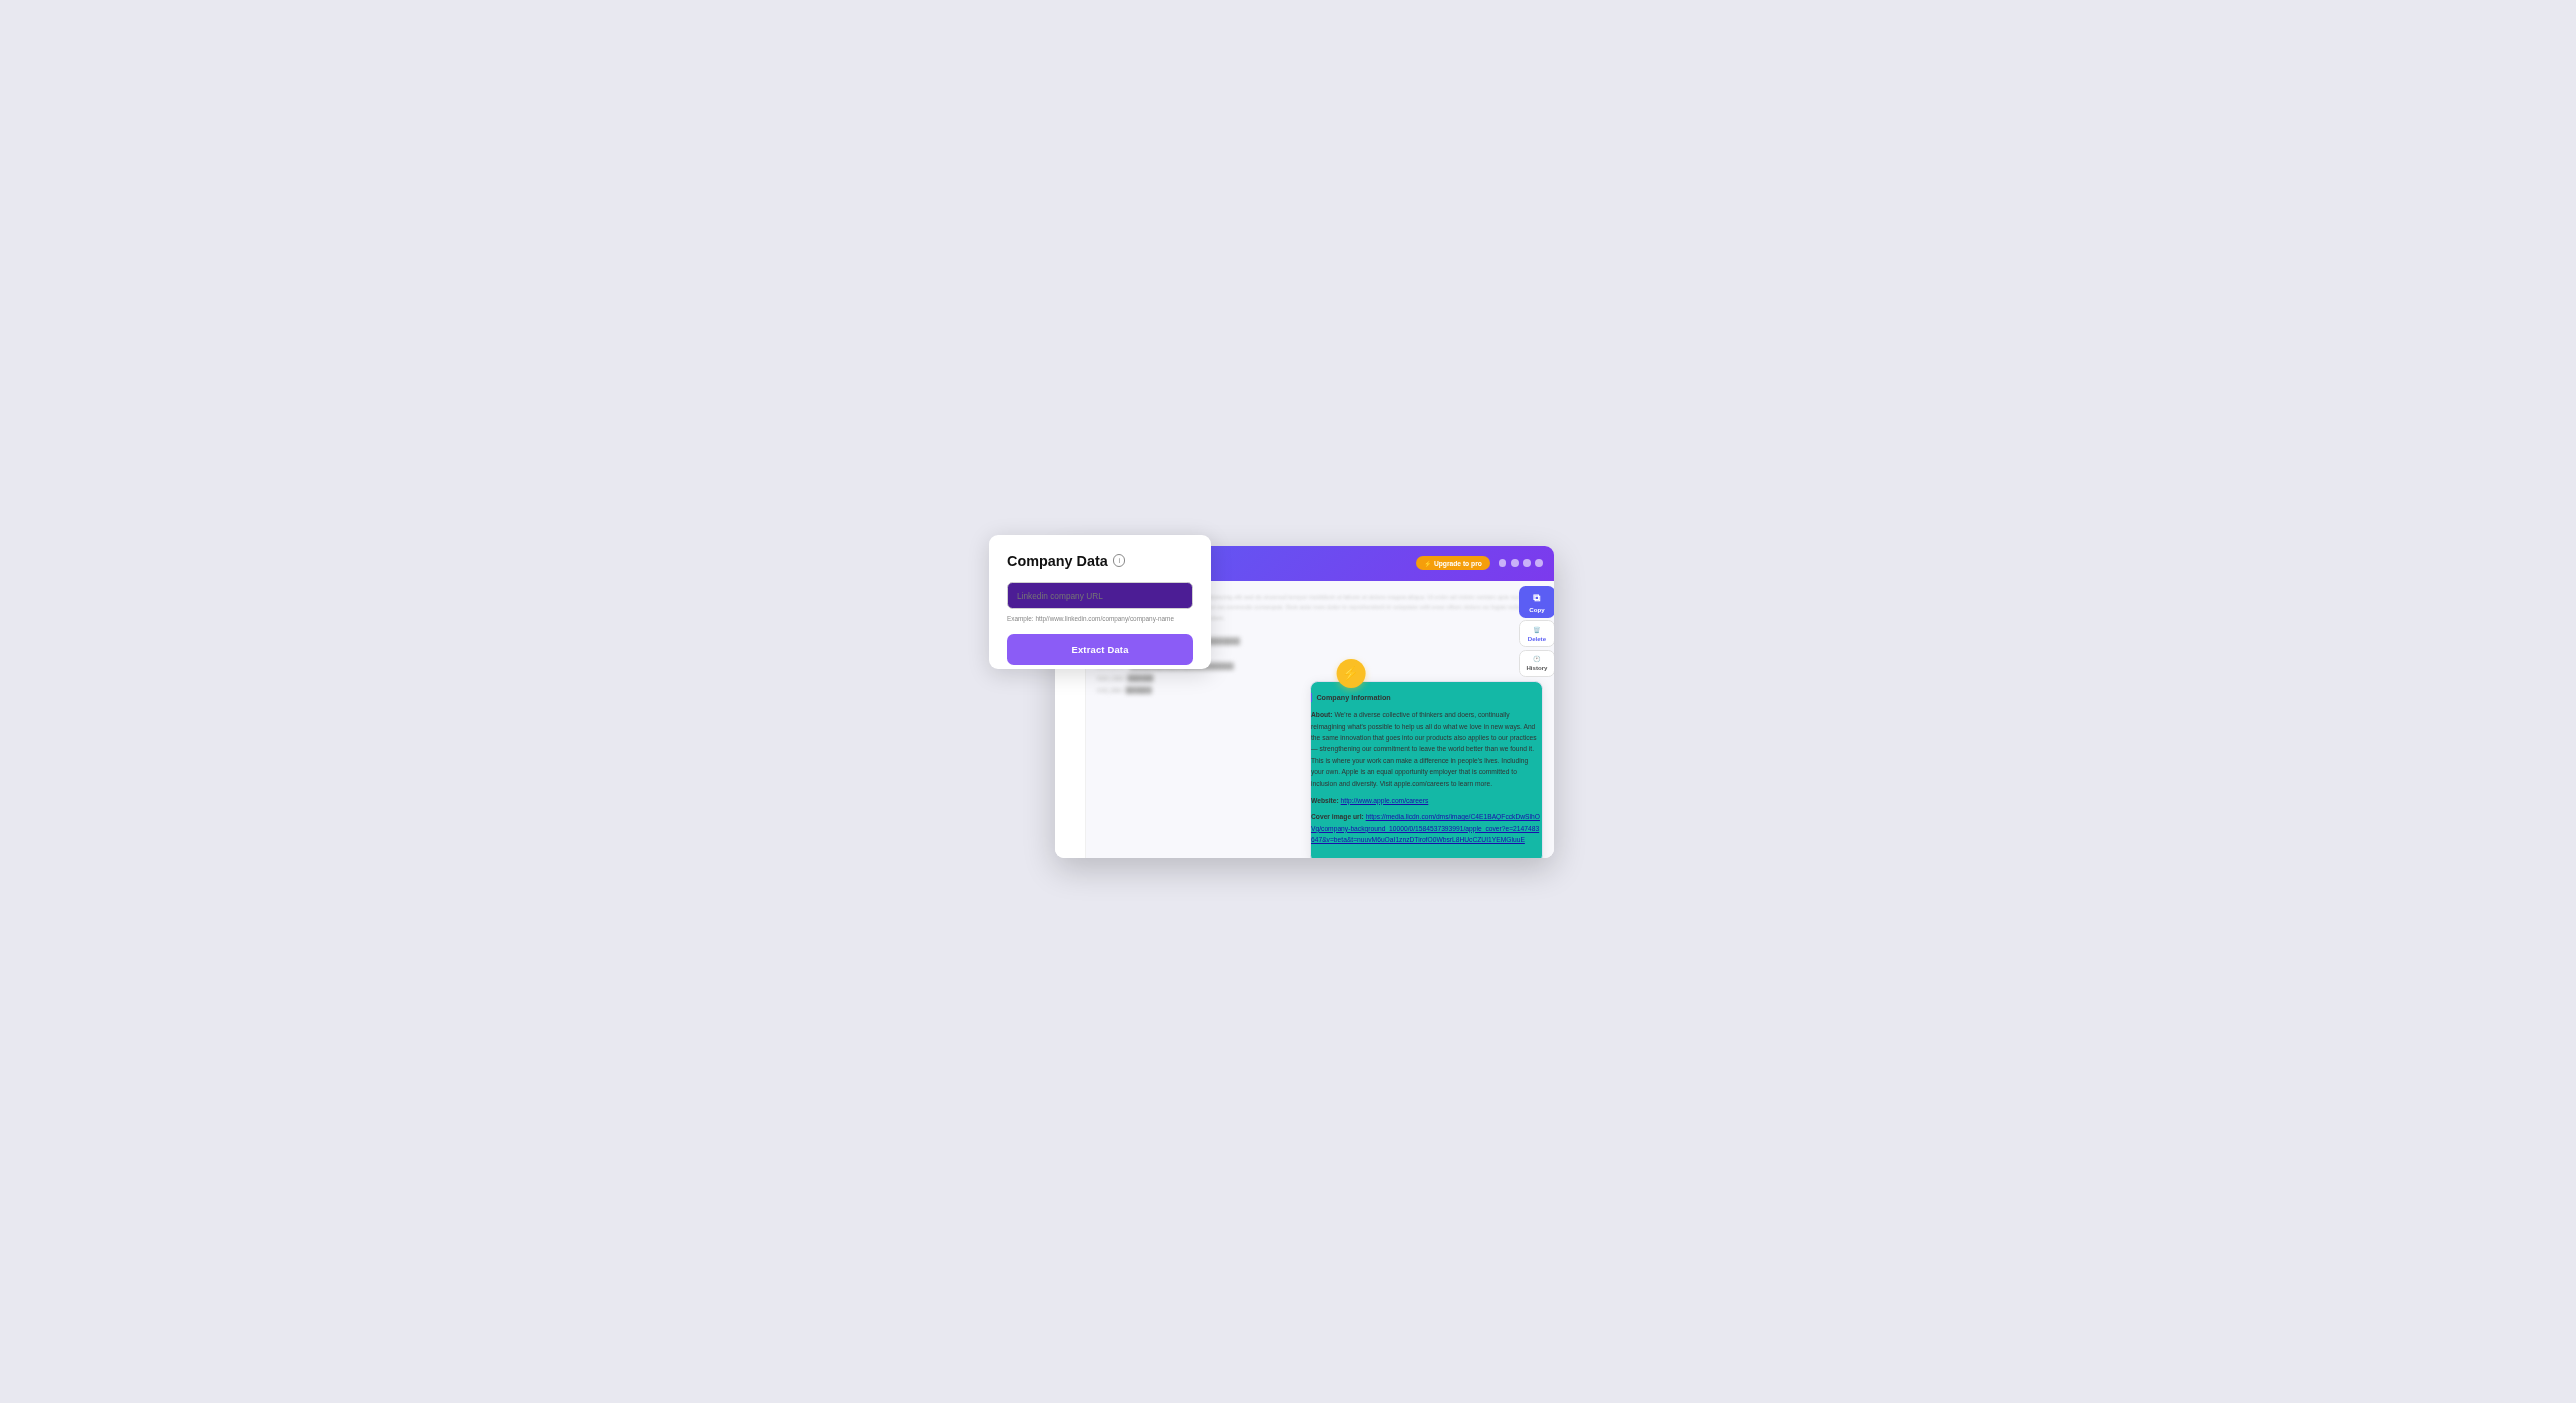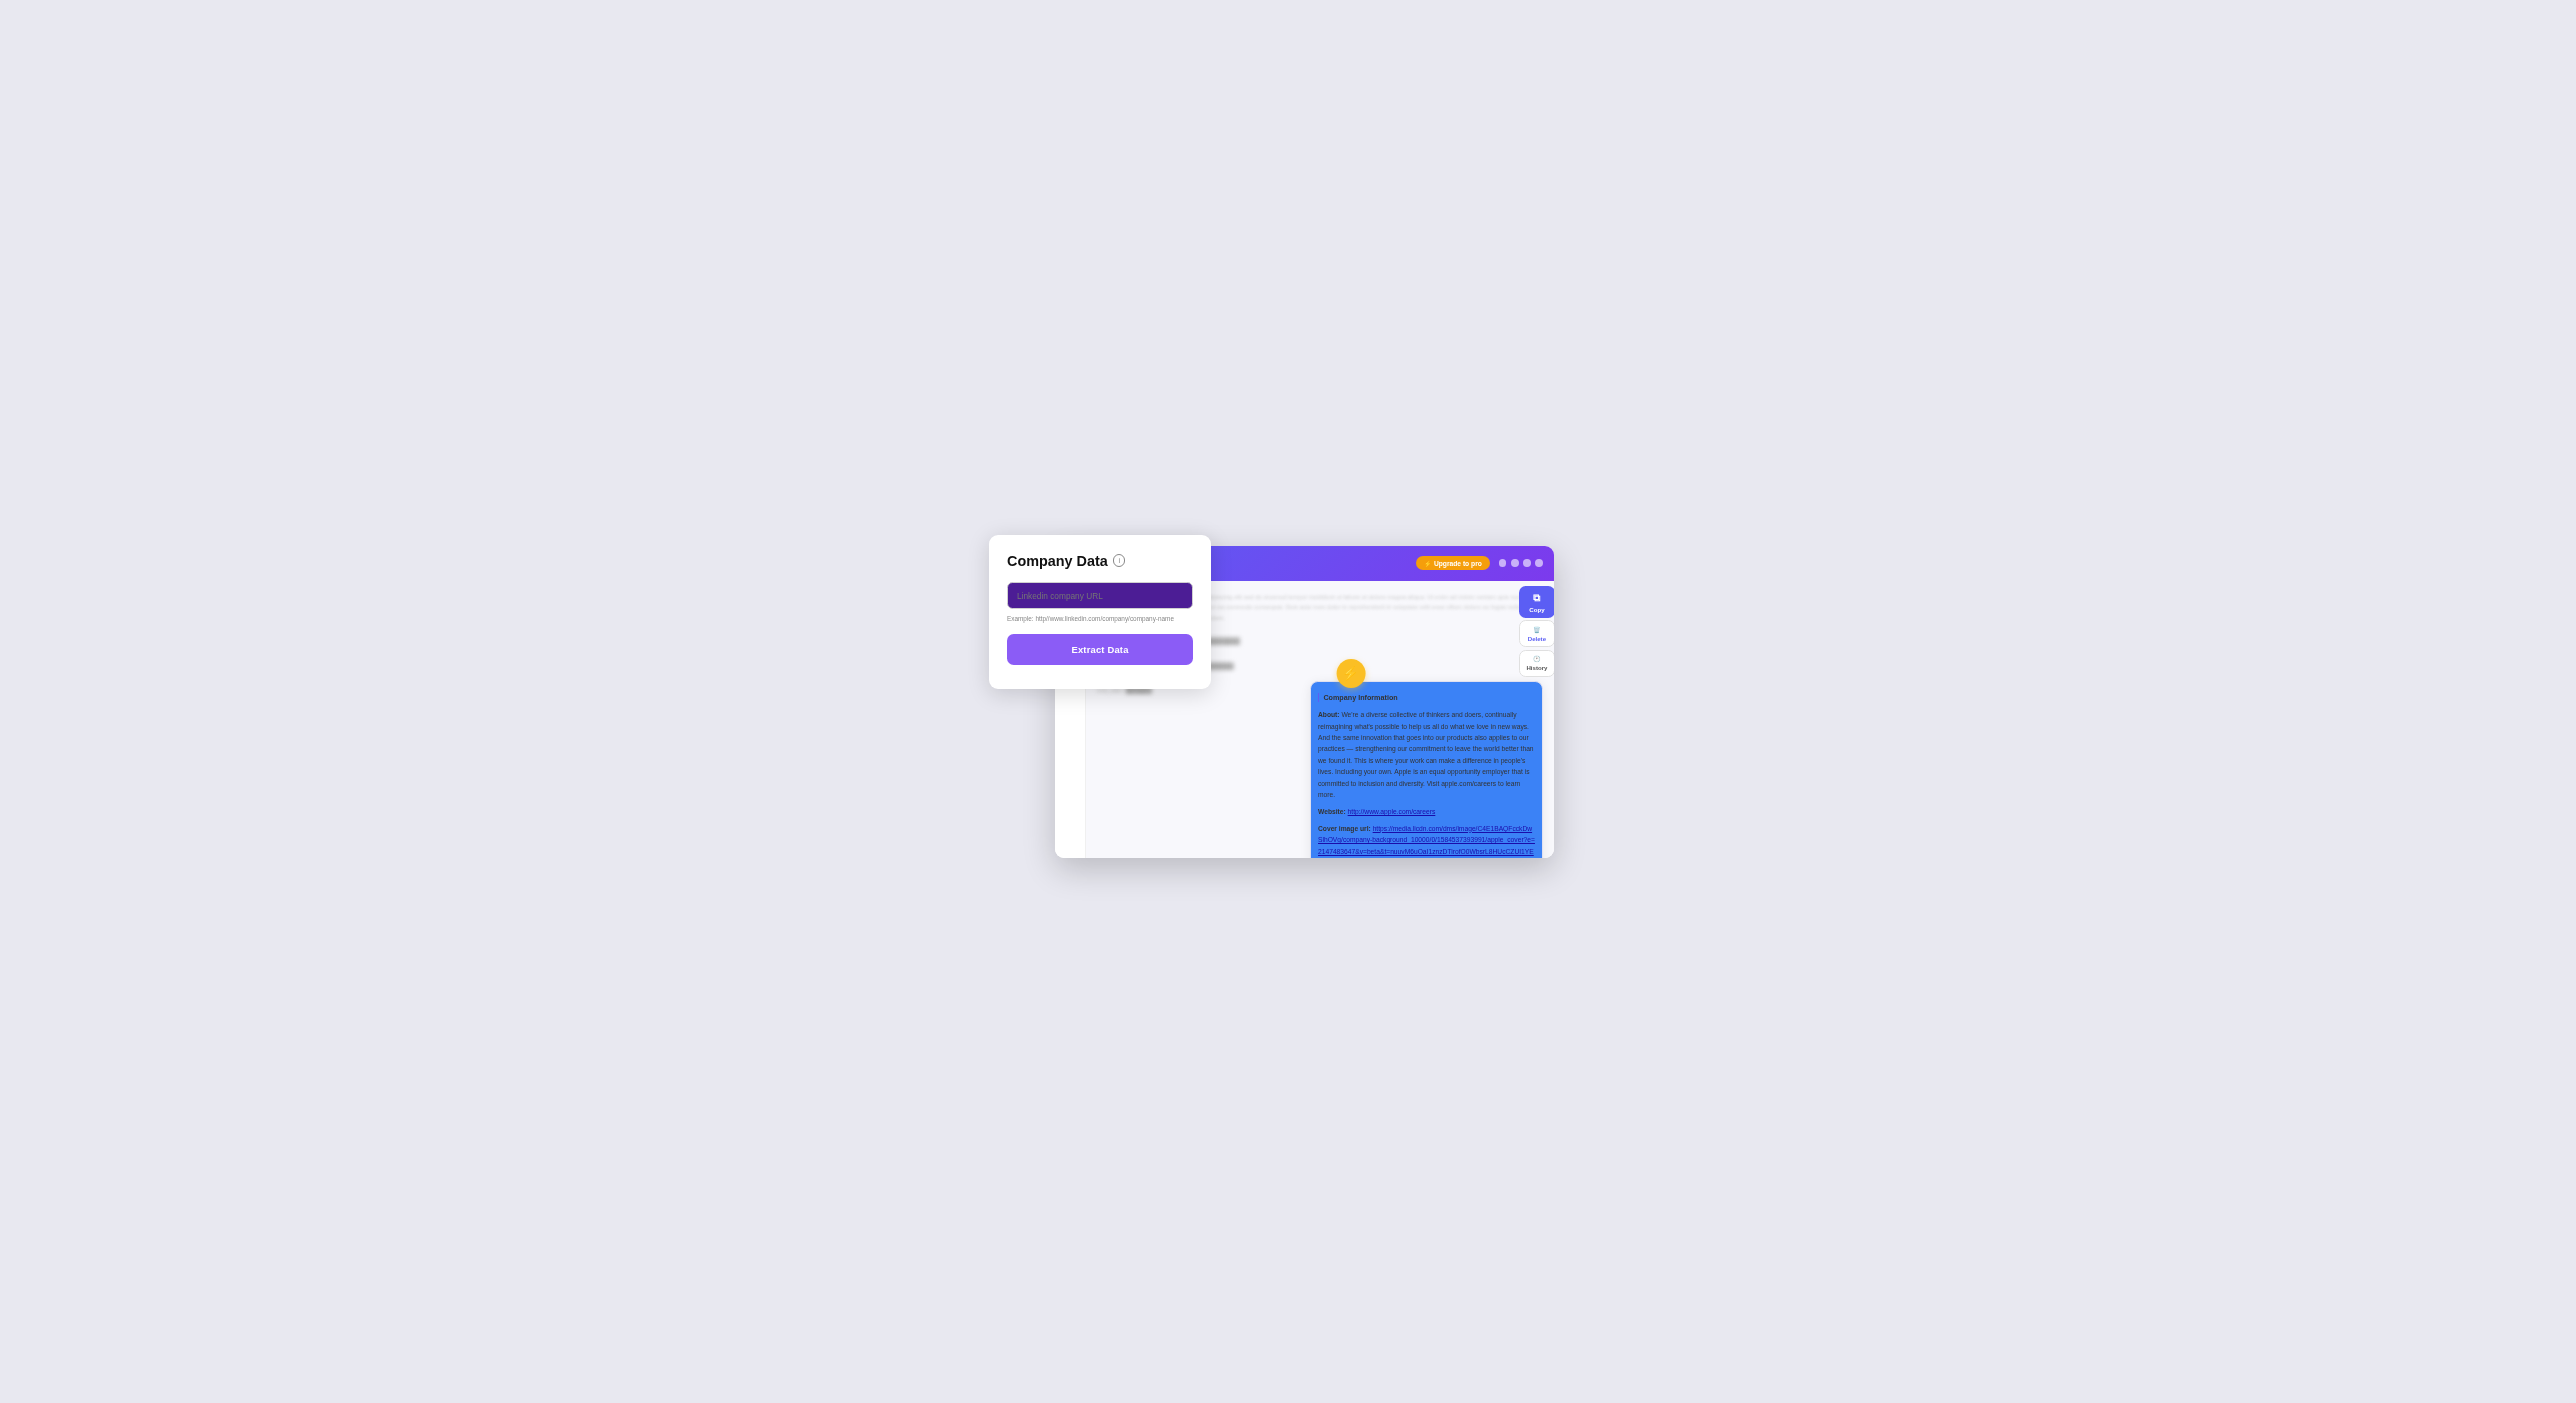--- a/index.html
+++ b/index.html
@@ -224,24 +224,24 @@
     .icon-copy {
       font-size: 10px;
     }
 
     
     .info-panel {
       position: absolute;
       right: 11px;
       top: 100px;
       width: 233px;
-      background: #3b82f6;
+      background: #14b8a6;
       border: 0.8px solid #e0e0f0;
       border-radius: 7.8px;
-      padding: 11px 7px;
+      padding: 11px 0;
       box-shadow: 0 2.2px 11px rgba(0,0,0,0.08);
       z-index: 10;
     }
 
     .info-panel-header {
       font-size: 7.2px;
       font-weight: 600;
       color: #333;
       border-left: 1.7px solid #5b5ef4;
       padding-left: 4.4px;
@@ -285,21 +285,21 @@
 
     
     .company-card {
       position: absolute;
       top: -11px;
       left: -33px;
       width: 222px;
       background: #fff;
       border-radius: 9px;
       box-shadow: 0 4.4px 22px rgba(0,0,0,0.15);
-      padding: 18px 18px 24px;
+      padding: 18px 18px 4px;
       z-index: 30;
     }
 
     .card-title {
       font-size: 14.4px;
       font-weight: 800;
       color: #111;
       display: flex;
       align-items: center;
       gap: 5.5px;

